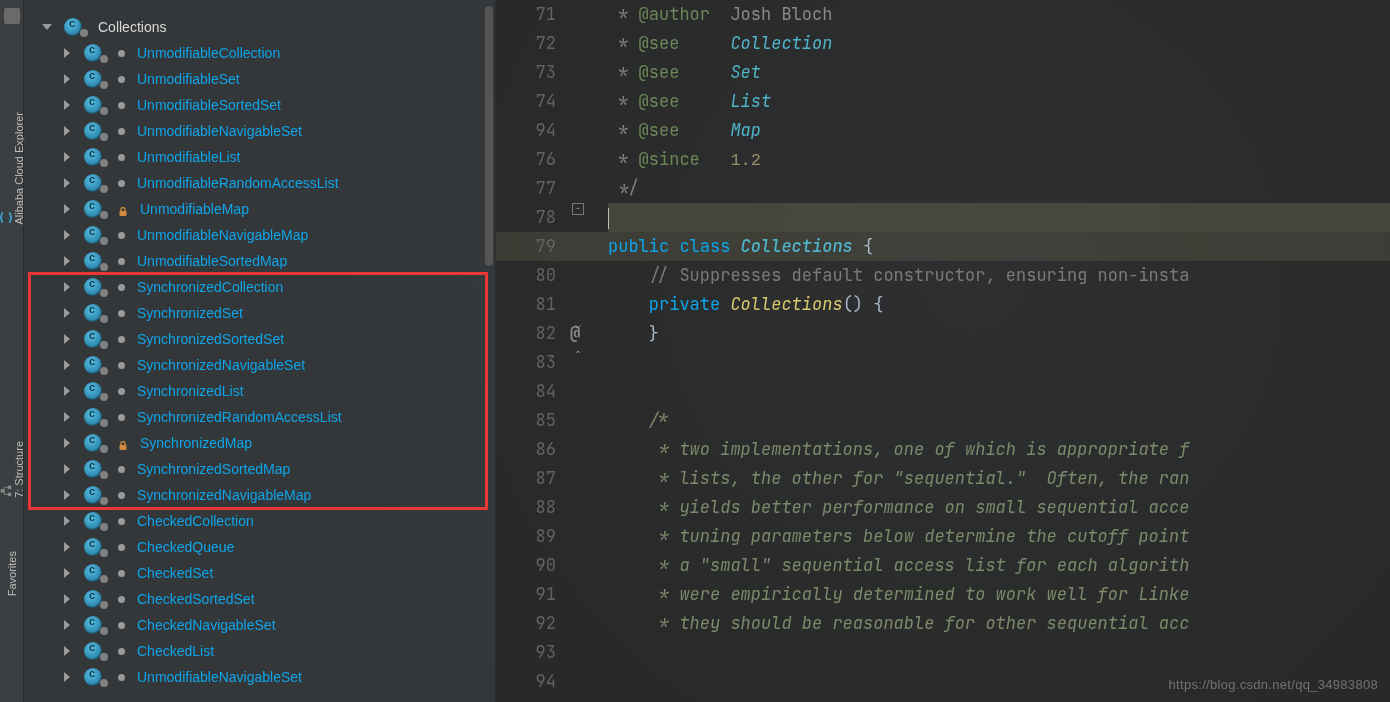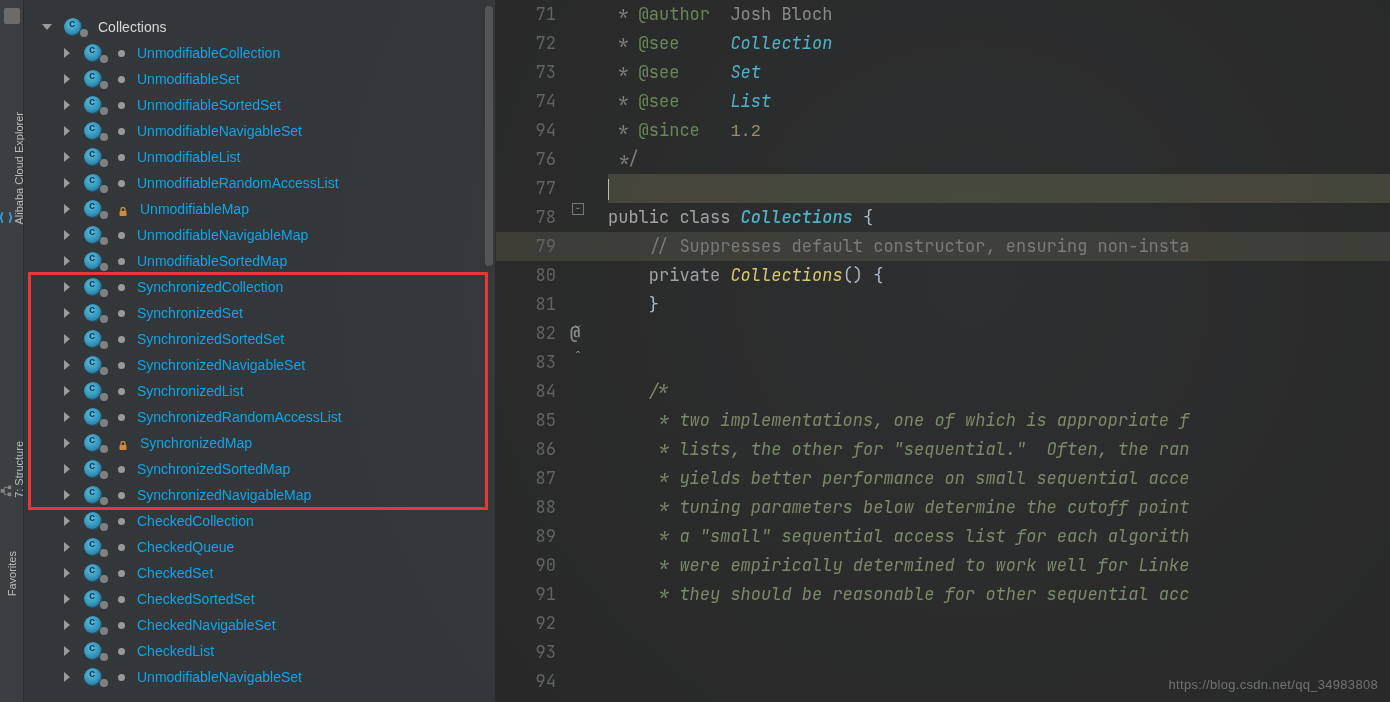--- a/index.html
+++ b/index.html
@@ -82,21 +82,21 @@
   .annot { position:absolute; left:4px; color:#888; font-weight:bold; }
   .code-area { position:absolute; left:100px; right:0; top:0; }
   .code-line { height:29px; white-space:pre;margin-left:12px; }
   .current-line { background: rgba(120,120,90,0.35); }
   .current-line-full { position:absolute; left:0; right:0; height:29px; background: rgba(120,120,90,0.25); pointer-events:none; }
   .caret { display:inline-block; width:1px; height:21px; background:#bbb; vertical-align:middle; }
   .c-comment-star { color:#808080; }
   .c-tag { color:#6a8759; }
   .c-author { color:#8a8a8a; }
   .c-see-link { color:#4fb3c9; font-style:italic; }
-  .c-kw2 { color:#a3a3a3; }
+  .c-kw2 { color:#0ea5e9; }
   .c-classname { color:#4fb3c9; font-style:italic; font-weight:500; }
   .c-brace { color:#a9b7c6; }
   .c-linecomment { color:#7a7a7a; }
   .c-method { color:#d8c96c; font-style:italic; }
   .c-doc { color:#7a8a6a; font-style:italic; }
   .c-num { color:#9a8f6a;font-family:Liberation Mono, monospace; }
   .watermark {
     position:absolute; right:12px; bottom:10px; z-index:5;
     color: rgba(200,200,200,0.45); font-size:13px; font-family:sans-serif;
     letter-spacing:0.3px;
@@ -435,20 +435,21 @@
       <span class="annot" style="top:319px;">@</span>
       <span class="fold" style="top:321px;border:none;">⌄</span>
       <span class="fold" style="top:349px;border:none;">⌃</span>
     </div>
   </div>
   <div class="code-area" id="code-area">
       <div class="code-line"><span class="c-comment-star"> * </span><span class="c-tag">@author</span><span class="c-author">  Josh Bloch</span></div>
       <div class="code-line"><span class="c-comment-star"> * </span><span class="c-tag">@see</span><span class="c-comment-star">     </span><span class="c-see-link"></span><span class="c-see-link">Collection</span></div>
       <div class="code-line"><span class="c-comment-star"> * </span><span class="c-tag">@see</span><span class="c-comment-star">     </span><span class="c-see-link"></span><span class="c-see-link">Set</span></div>
       <div class="code-line"><span class="c-comment-star"> * </span><span class="c-tag">@see</span><span class="c-comment-star">     </span><span class="c-see-link"></span><span class="c-see-link">List</span></div>
+      <div class="code-line"><span class="c-comment-star"> * </span><span class="c-tag">@see</span><span class="c-comment-star">     </span><span class="c-see-link"></span><span class="c-see-link">Map</span></div>
       <div class="code-line"><span class="c-comment-star"> * </span><span class="c-tag">@since</span><span class="c-num">   1.2</span></div>
       <div class="code-line"><span class="c-comment-star"> */</span></div>
       <div class="code-line current-line"><span class="caret"></span></div>
       <div class="code-line"><span class="c-kw2">public</span> <span class="c-kw2">class</span> <span class="c-classname">Collections</span> <span class="c-brace">{</span></div>
       <div class="code-line">    <span class="c-linecomment">// Suppresses default constructor, ensuring non-insta</span></div>
       <div class="code-line">    <span class="c-kw2">private</span> <span class="c-method">Collections</span><span class="c-brace">() {</span></div>
       <div class="code-line">    <span class="c-brace">}</span></div>
       <div class="code-line"></div>
       <div class="code-line"></div>
       <div class="code-line">    <span class="c-doc">/*</span></div>

